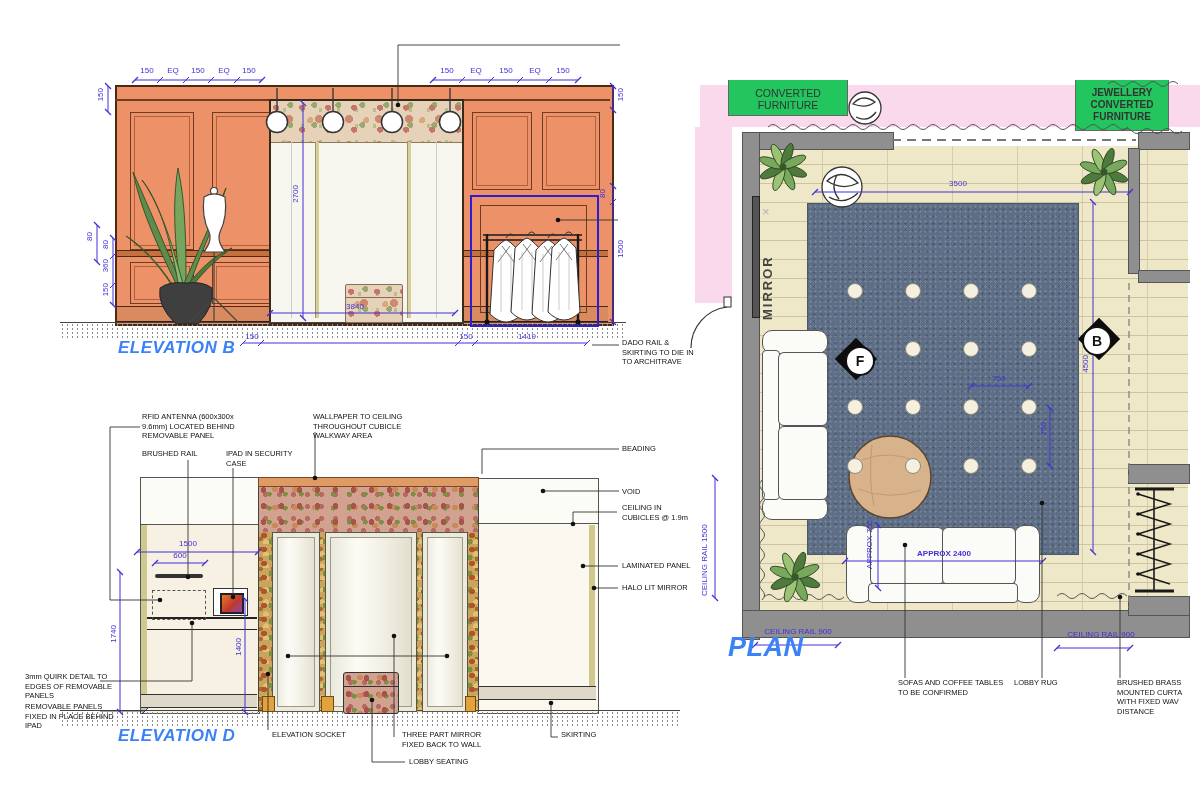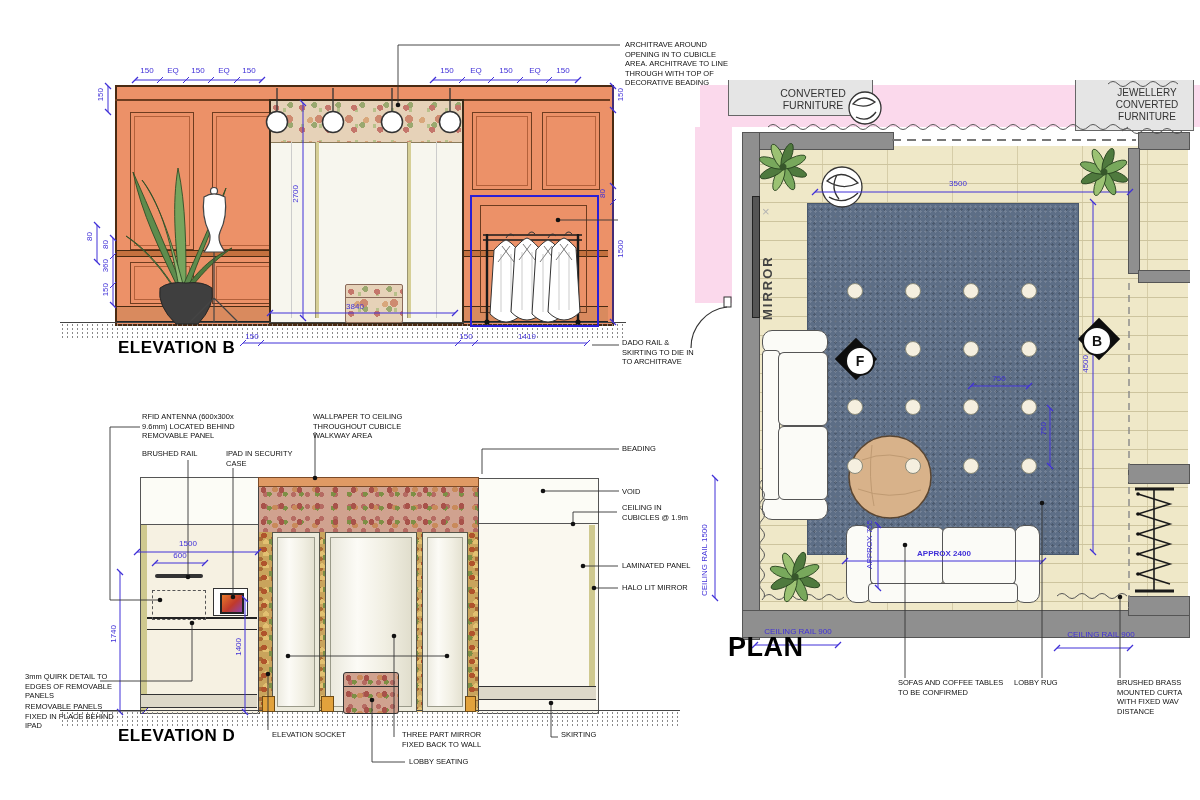--- a/index.html
+++ b/index.html
@@ -3,21 +3,21 @@
 <meta charset="utf-8">
 <style>
   html,body{margin:0;padding:0;background:#fff;}
   #canvas{position:relative;width:1200px;height:800px;background:#fff;overflow:hidden;
           font-family:"Liberation Sans",sans-serif;}
   .abs{position:absolute;}
   .ann{position:absolute;font-size:7.5px;line-height:9.6px;color:#111;white-space:pre-line;z-index:6;}
   .dim{position:absolute;font-size:8px;color:#4030d8;z-index:6;text-align:center;white-space:nowrap;}
   .dimv{position:absolute;font-size:8px;color:#4030d8;z-index:6;writing-mode:vertical-rl;
         transform:rotate(180deg);white-space:nowrap;}
-  .title{position:absolute;font-weight:bold;font-size:17px;color:#000000;z-index:6;letter-spacing:.5px;}
+  .title{position:absolute;font-weight:bold;font-size:17px;color:#3b82f6;z-index:6;letter-spacing:.5px;font-style:italic;}
   .hatch{position:absolute;border-top:1.5px solid #444;
          background-image:radial-gradient(#8a8a8a .8px,transparent 1px);background-size:5px 4px;z-index:2;}
   .panel{position:absolute;border:1.5px solid #6e3c20;z-index:2;}
   .panel:after{content:"";position:absolute;inset:3px;border:1px solid #b3603a;}
   .floral-pink{background-color:#e6d2b8;background-image:
     radial-gradient(circle at 20% 30%,#c4766b 0 3px,transparent 3px),
     radial-gradient(circle at 60% 70%,#ce8a70 0 4px,transparent 4px),
     radial-gradient(circle at 80% 20%,#9aa86f 0 3px,transparent 3px),
     radial-gradient(circle at 40% 80%,#d8a77b 0 3px,transparent 3px),
     radial-gradient(circle at 75% 55%,#b7c08a 0 2px,transparent 2px);
@@ -37,22 +37,22 @@
   .mpanel{position:absolute;border:1.5px solid #56564a;z-index:3;
     background:linear-gradient(90deg,#e7e5d8,#fcfbf6 35%,#f1efe3 65%,#dedbc9);
     box-shadow:inset 0 0 0 4px #eceadb,inset 0 0 0 5px #9a9a8a;}
   .sofa{position:absolute;background:#fbfbf7;border:1.3px solid #555;z-index:2;}
   .wall{position:absolute;background:#8f8f8f;border:1px solid #555;z-index:3;}
   .vtext{position:absolute;writing-mode:vertical-rl;transform:rotate(180deg);z-index:6;}
   .marker{position:absolute;width:44px;height:44px;z-index:6;}
   .marker .dia{position:absolute;left:8px;top:7px;width:30px;height:30px;background:#0d0d0d;transform:rotate(45deg);}
   .marker .circ{position:absolute;top:9px;width:26px;height:26px;background:#fff;border:2px solid #111;
     border-radius:50%;display:flex;align-items:center;justify-content:center;font-weight:bold;font-size:14px;color:#111;}
-  .boxlabel{position:absolute;background:#e5e5e5;border:1.4px solid #666;border-top:none;z-index:4;
-    overflow:hidden;text-align:center;font-size:10.5px;line-height:12.5px;color:#333;white-space:pre-line;padding-left:25px;}
+  .boxlabel{position:absolute;background:#22c55e;border:1.4px solid #666;border-top:none;z-index:4;
+    overflow:hidden;text-align:center;font-size:10.5px;line-height:12.5px;color:#333;white-space:pre-line;}
 </style>
 </head>
 <body>
 
 <div id="canvas">
 
   <div class="abs" style="left:115px;top:85px;width:495px;height:237px;background:#ec9168;border:2px solid #4a2a12;z-index:1;"></div>
   <div class="abs" style="left:115px;top:99px;width:495px;height:2px;background:#6e3c20;z-index:2;"></div>
   <div class="panel" style="left:130px;top:112px;width:62px;height:136px;"></div>
   <div class="panel" style="left:212px;top:112px;width:62px;height:136px;"></div>
@@ -140,21 +140,21 @@
 
   <div class="abs" style="left:752px;top:196px;width:6px;height:120px;background:#555;border:1px solid #222;z-index:3;"></div>
   <div class="vtext" style="left:760px;top:205px;height:115px;font-size:13px;font-weight:bold;color:#444;letter-spacing:2px;">MIRROR</div>
   <div class="abs" style="left:762px;top:204px;font-size:13px;color:#b3b3b3;z-index:3;">×</div>
 
   <div class="boxlabel" style="left:728px;top:80px;width:118px;height:35px;">
     <div style="margin-top:-6px;">CONVERTED
 FURNITURE</div>
   </div>
   <div class="boxlabel" style="left:1075px;top:80px;width:92px;height:50px;font-size:10px;line-height:12px;">
-    <div style="margin-top:-5px;">JEWELLERY
+    <div style="margin-top:-5px;font-weight:bold;">JEWELLERY
 CONVERTED
 FURNITURE</div>
   </div>
 
   <div class="marker" style="left:833px;top:337px;">
     <div class="dia"></div>
     <div class="circ" style="left:12px;">F</div>
   </div>
   <div class="marker" style="left:1076px;top:317px;">
     <div class="dia"></div>
@@ -381,25 +381,20 @@
   <div class="dimv" style="left:101px;top:283px;">150</div>
   <div class="dimv" style="left:616px;top:88px;">150</div>
   <div class="dimv" style="left:598px;top:189px;">80</div>
   <div class="dimv" style="left:616px;top:240px;">1500</div>
   <div class="dimv" style="left:291px;top:185px;">2700</div>
   <div class="dim" style="left:335px;top:302px;width:40px;">3840</div>
   <div class="dim" style="left:240px;top:332px;width:24px;">150</div>
   <div class="dim" style="left:454px;top:332px;width:24px;">150</div>
   <div class="dim" style="left:509px;top:332px;width:36px;">1419</div>
   <div class="title" style="left:118px;top:338px;">ELEVATION B</div>
-  <div class="ann" style="left:625px;top:40px;width:125px;">ARCHITRAVE AROUND
-OPENING IN TO CUBICLE
-AREA. ARCHITRAVE TO LINE
-THROUGH WITH TOP OF
-DECORATIVE BEADING</div>
   <div class="ann" style="left:622px;top:338px;width:105px;">DADO RAIL &amp;
 SKIRTING TO DIE IN
 TO ARCHITRAVE</div>
 
   <div class="ann" style="left:142px;top:412px;width:125px;">RFID ANTENNA (600x300x
 9.6mm) LOCATED BEHIND
 REMOVABLE PANEL</div>
   <div class="ann" style="left:142px;top:449px;">BRUSHED RAIL</div>
   <div class="ann" style="left:226px;top:449px;width:90px;">IPAD IN SECURITY
 CASE</div>

